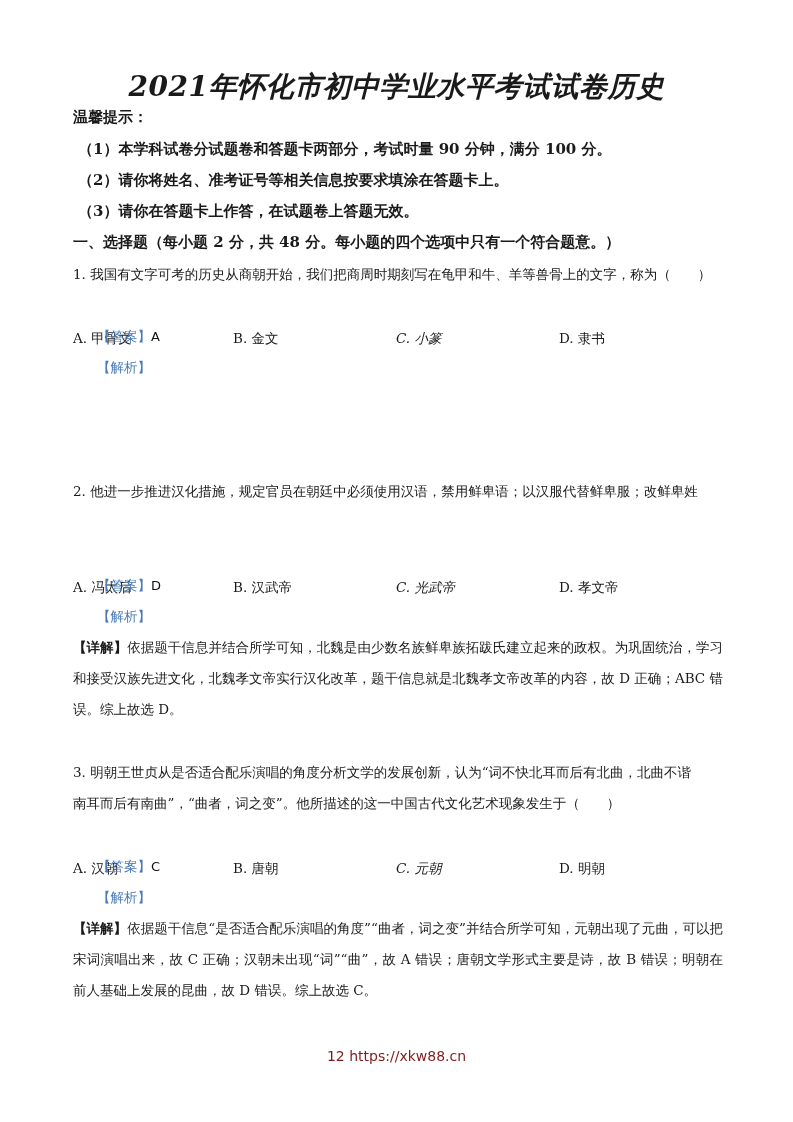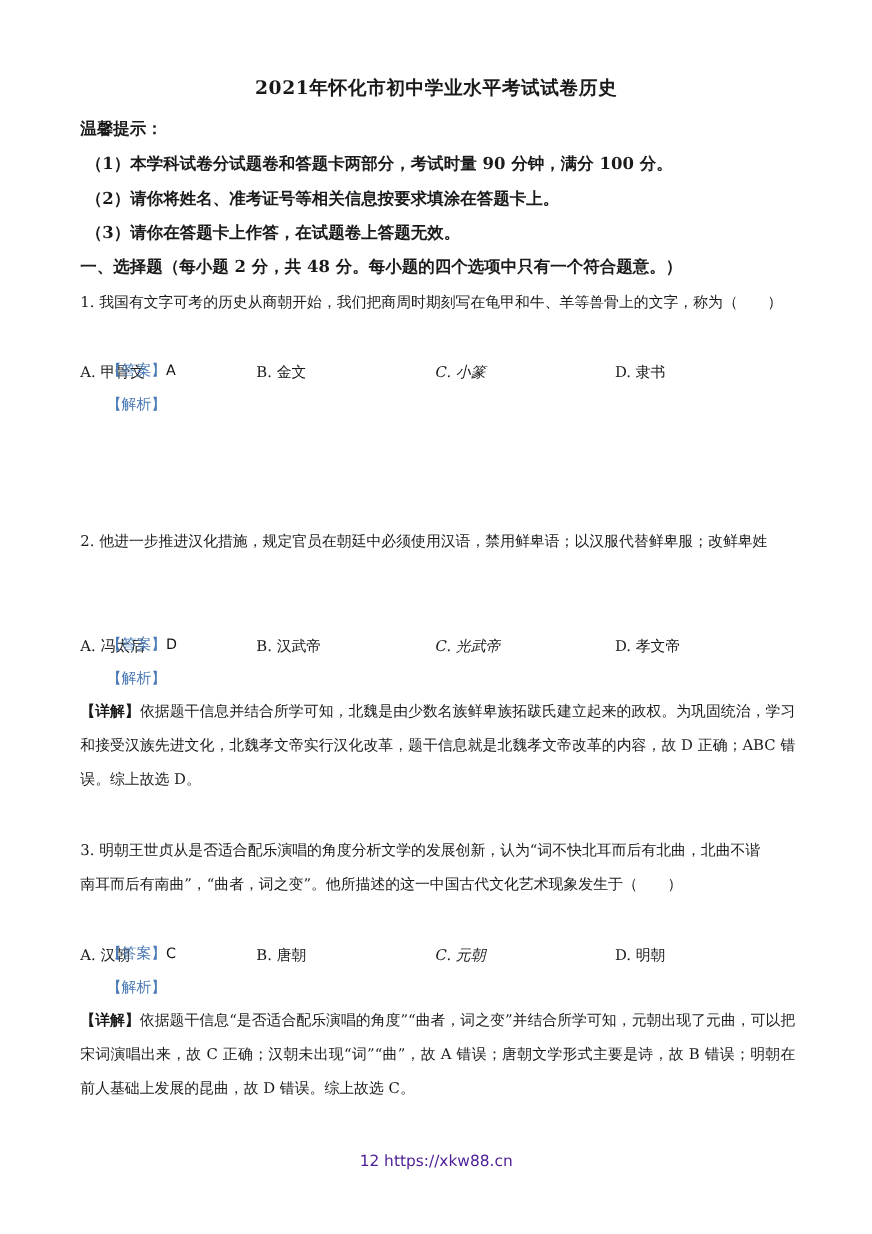--- a/index.html
+++ b/index.html
@@ -4,37 +4,38 @@
   <style>
     html, body { margin: 0; padding: 0; background: #ffffff; }
     body {
       width: 793px; height: 1122px; position: relative; overflow: hidden;
       font-family: "DejaVu Serif", "Liberation Serif", serif;
       color: #1a1a1a;
     }
     .page { position: absolute; left: 0; top: 0; width: 793px; height: 1122px; }
     .title {
       position: absolute; top: 68px; left: 0; width: 793px; text-align: center;
-      font-size: 17px; font-weight: bold; letter-spacing: 0.5px;
+      font-size: 28px; font-weight: bold; letter-spacing: 0.5px;
       font-family: "DejaVu Serif", serif;
+      font-style: italic;
     }
     .line { position: absolute; left: 73px; font-size: 14px; white-space: nowrap; }
     .bold { font-weight: bold; font-size: 15px; }
     .notice-item { left: 78px; }
     .q { font-size: 13.5px; }
     .opts { position: absolute; left: 73px; width: 660px; font-size: 13.5px; }
     .opt { position: absolute; top: 4px; white-space: nowrap; margin-top: 29px; }
     .opt-a { left: 0; } .opt-b { left: 160px; } .opt-c { left: 323px; font-style: italic; } .opt-d { left: 486px; }
     .lbl { color: #4a7ab5; margin-left: 24px; }
     .ans { font-family: "DejaVu Sans", sans-serif; font-size: 13px; color: #111; }
     .para { position: absolute; left: 73px; width: 650px; font-size: 13.5px; line-height: 31px; text-align: justify; }
     .para .xj { font-weight: bold; }
     .footer {
       position: absolute; top: 1048px; left: 0; width: 793px; text-align: center;
-      font-family: "DejaVu Sans", sans-serif; font-size: 14px; color: #4c1d95;
+      font-family: "DejaVu Sans", sans-serif; font-size: 14px; color: #7f1d1d;
     }
   </style>
 </head>
 <body>
 
 <div class="page">
 
   <div class="title">2021年怀化市初中学业水平考试试卷历史</div>
 
   <div class="line bold" style="top:108px;">温馨提示：</div>

